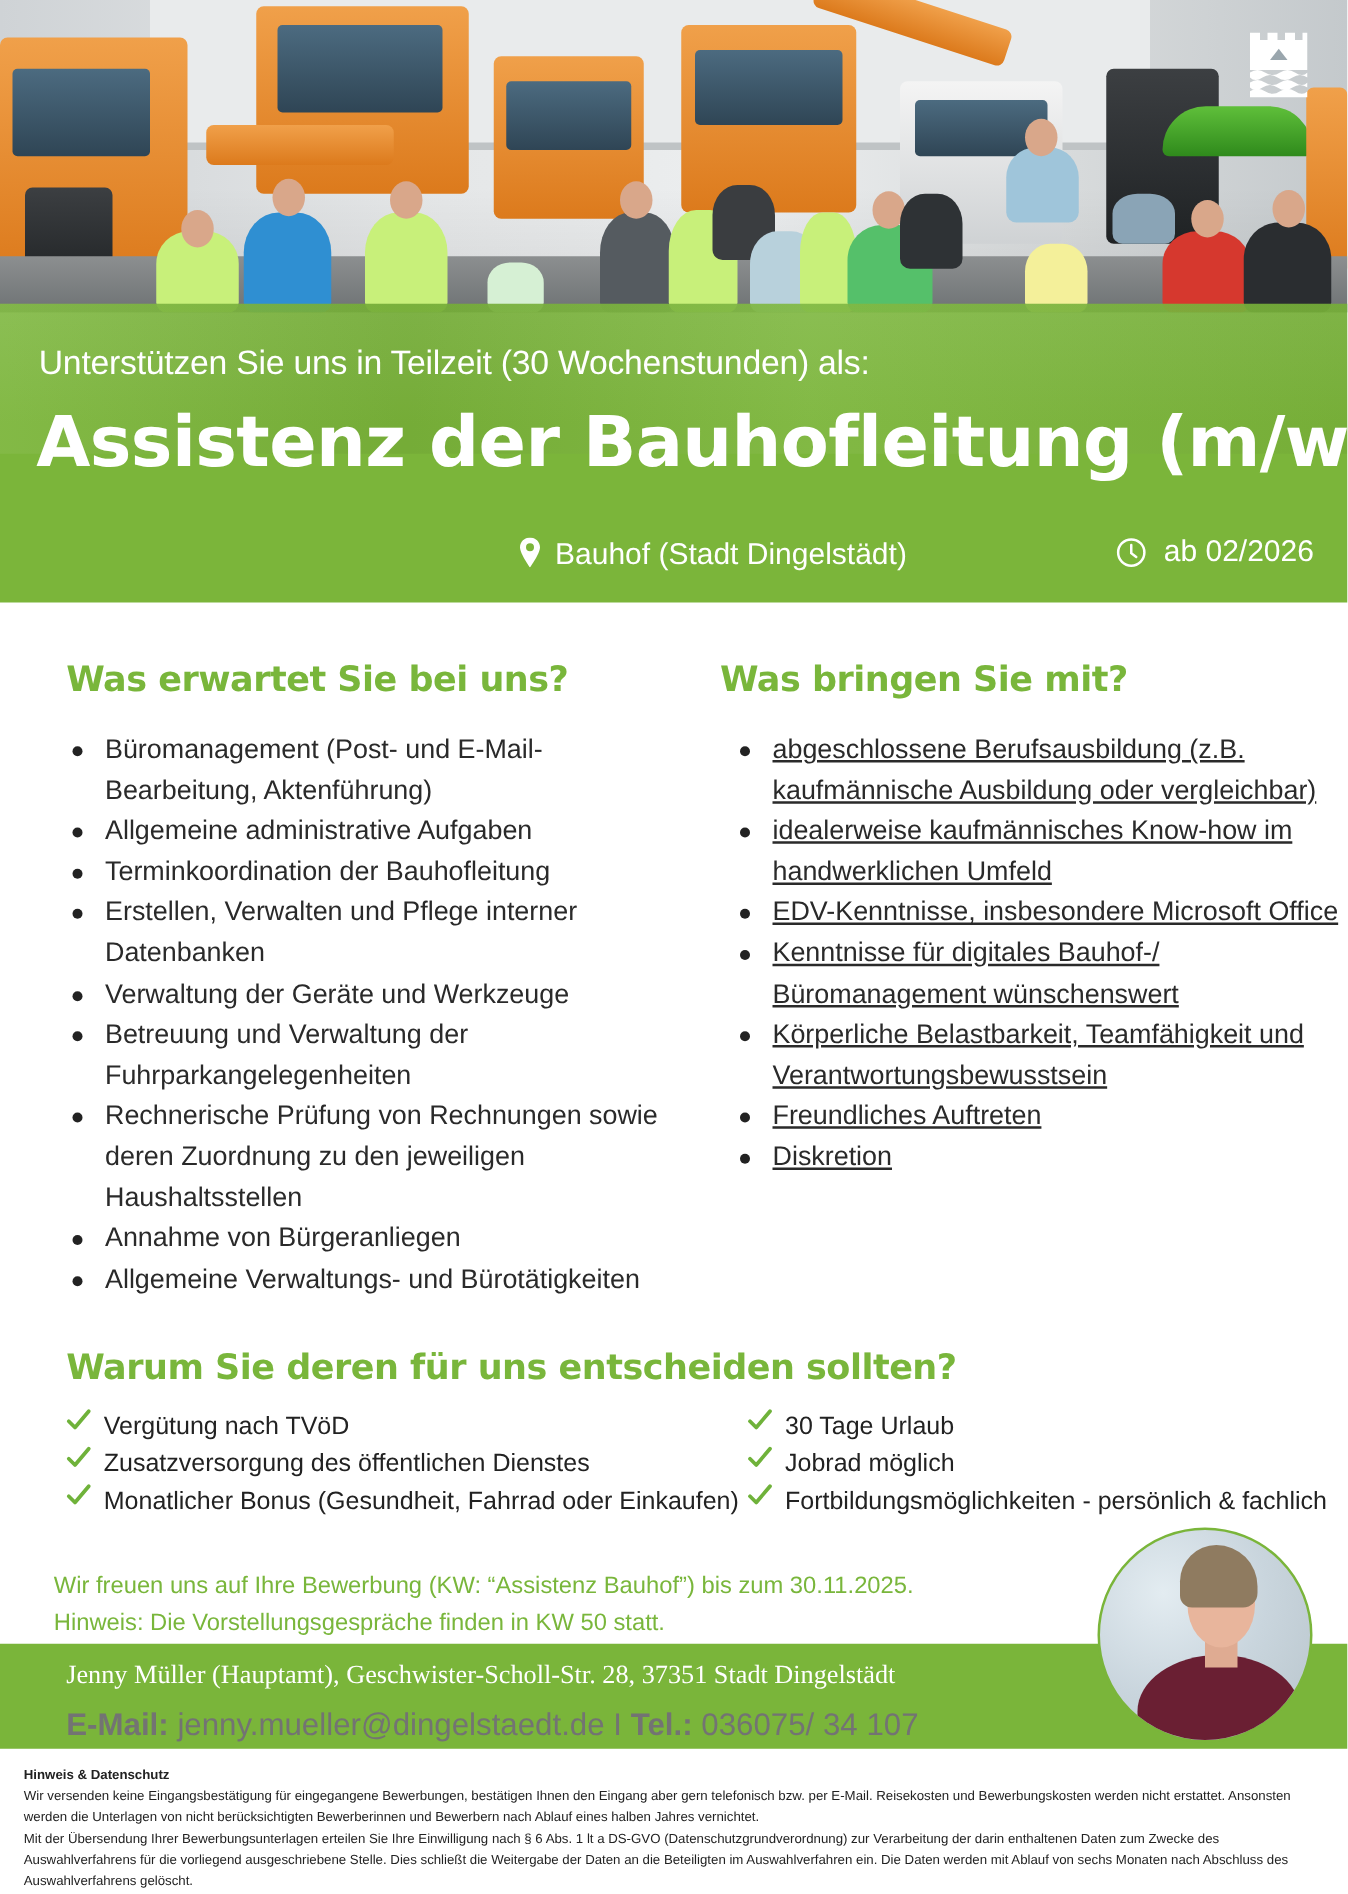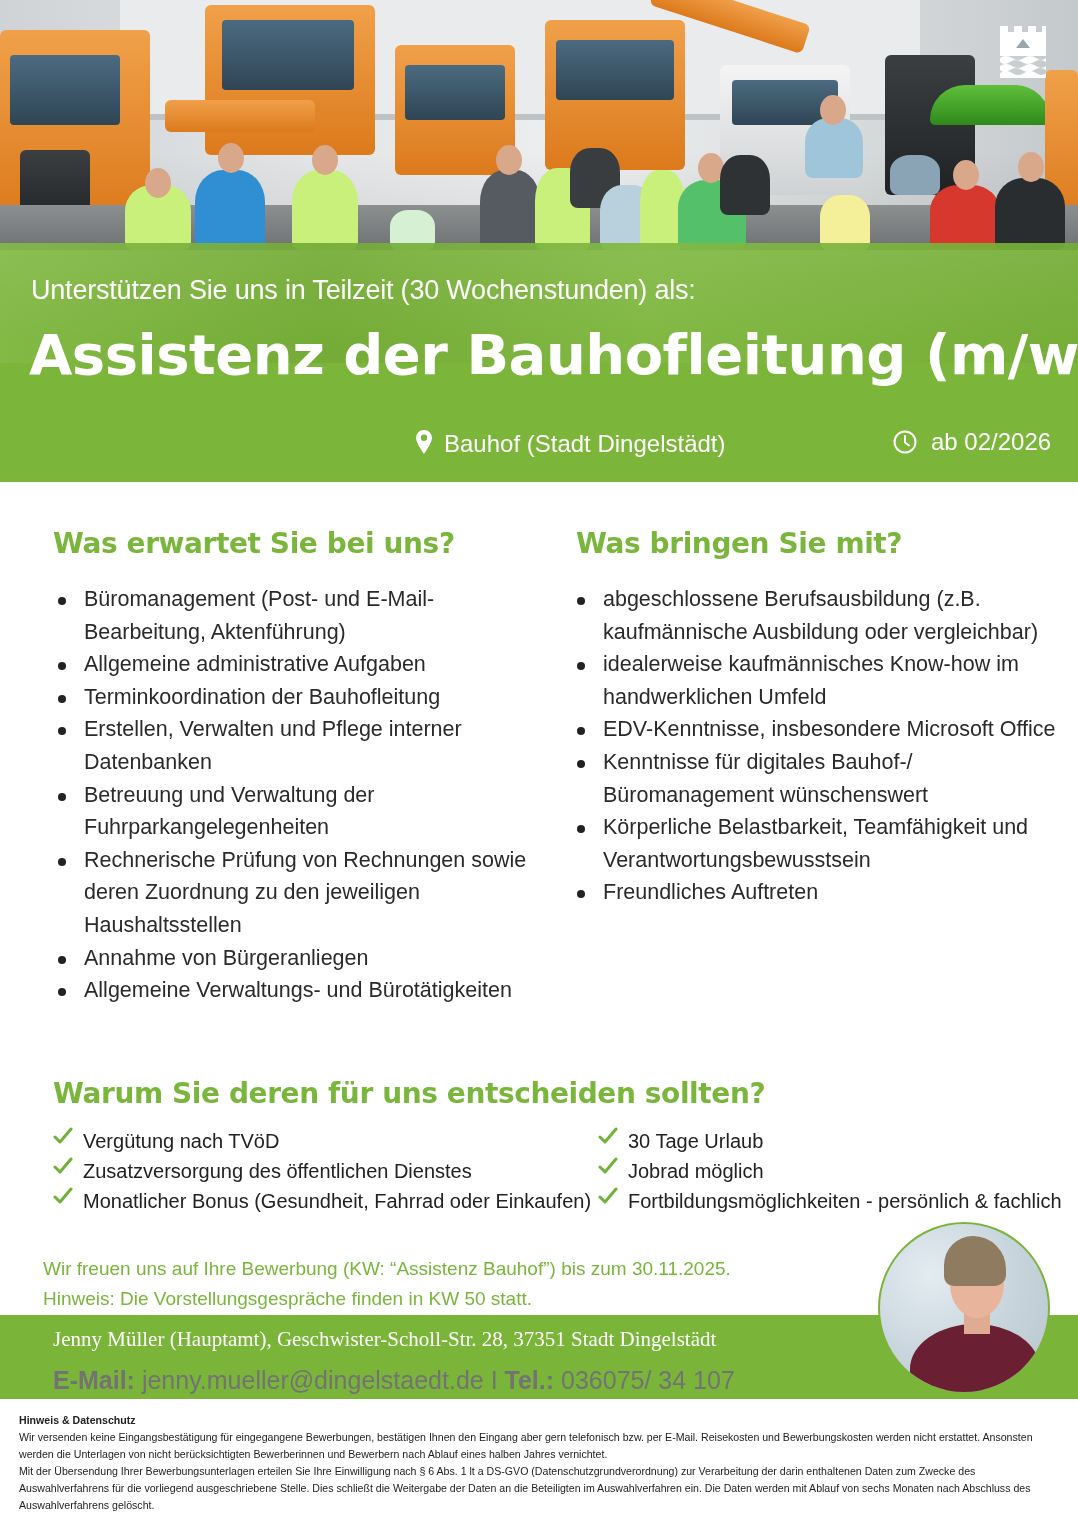--- a/index.html
+++ b/index.html
@@ -165,34 +165,36 @@
   </svg>
   <span>ab 02/2026</span>
 </div>
 
 <div class="section-h" style="left:53px;top:527px;">Was erwartet Sie bei uns?</div>
 <ul class="bullets" style="left:54px;top:583px;width:490px;">
   <li>Büromanagement (Post- und E-Mail-Bearbeitung, Aktenführung)</li>
   <li>Allgemeine administrative Aufgaben</li>
   <li>Terminkoordination der Bauhofleitung</li>
   <li>Erstellen, Verwalten und Pflege interner Datenbanken</li>
+  <li>Verwaltung der Geräte und Werkzeuge</li>
   <li>Betreuung und Verwaltung der Fuhrparkangelegenheiten</li>
   <li>Rechnerische Prüfung von Rechnungen sowie deren Zuordnung zu den jeweiligen Haushaltsstellen</li>
   <li>Annahme von Bürgeranliegen</li>
   <li>Allgemeine Verwaltungs- und Bürotätigkeiten</li>
 </ul>
 
 <div class="section-h" style="left:576px;top:527px;">Was bringen Sie mit?</div>
-<ul class="bullets" style="left:573px;top:583px;width:490px;">
+<ul class="bullets" style="left:588px;top:583px;width:490px;text-decoration:underline;">
   <li>abgeschlossene Berufsausbildung (z.B. kaufmännische Ausbildung oder vergleichbar)</li>
   <li>idealerweise kaufmännisches Know-how im handwerklichen Umfeld</li>
   <li>EDV-Kenntnisse, insbesondere Microsoft Office</li>
   <li>Kenntnisse für digitales Bauhof-/ Büromanagement wünschenswert</li>
   <li>Körperliche Belastbarkeit, Teamfähigkeit und Verantwortungsbewusstsein</li>
   <li>Freundliches  Auftreten</li>
+  <li>Diskretion</li>
 </ul>
 
 <div class="section-h" style="left:53px;top:1077px;">Warum Sie deren für uns entscheiden sollten?</div>
 <ul class="checks" style="left:53px;top:1126px;">
   <li>
     <svg class="check" viewBox="0 0 20 20">
         <path d="M2 11 l5 5 l11 -13" fill="none" stroke="#6fb23a" stroke-width="3" stroke-linecap="round" stroke-linejoin="round"></path>
       </svg>
     <span>Vergütung nach TVöD</span>
   </li>

